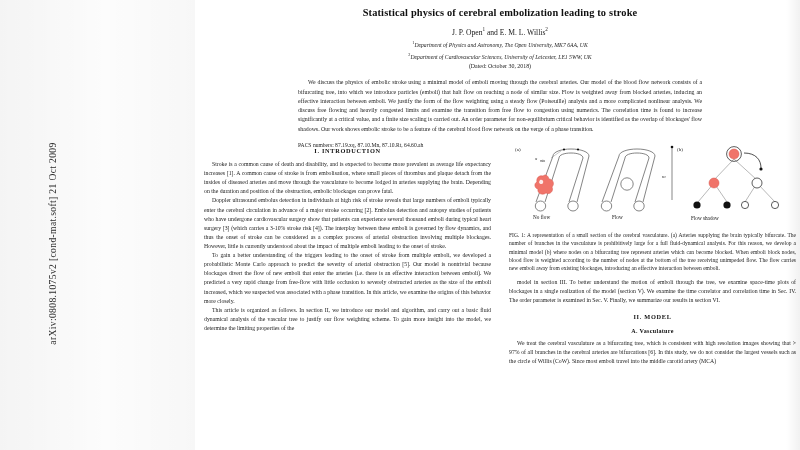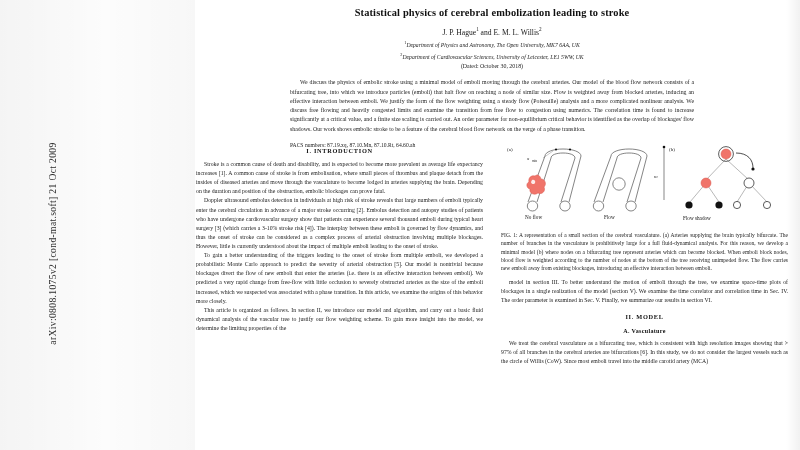--- a/index.html
+++ b/index.html
@@ -32,21 +32,21 @@
     width:270px;text-align:center;
     transform:rotate(-90deg);
     transform-origin:center center;
     font-family:"Liberation Serif","DejaVu Serif",serif;
     font-size:9.6px;letter-spacing:0.35px;
     color:#2b2b2b;white-space:nowrap;
     z-index:5;
   }
 
   
-  .doc{position:absolute;left:196px;top:0;width:592px;height:450px;}
+  .doc{position:absolute;left:204px;top:0;width:592px;height:450px;}
   .title{
     text-align:center;font-weight:bold;font-size:10.4px;
     letter-spacing:0.15px;margin-top:7px;color:#101010;
   }
   .authors{text-align:center;font-size:7.6px;margin-top:8px;color:#181818;}
   .authors sup{font-size:5.2px;}
   .affil{
     text-align:center;font-size:5.7px;font-style:italic;
     line-height:1.5;margin-top:3px;color:#222;
   }
@@ -102,21 +102,21 @@
 
 <div class="page">
 
   <div class="arxiv-stamp">arXiv:0808.1075v2  [cond-mat.soft]  21 Oct 2009</div>
 
   <div class="doc">
 
     <div class="title">Statistical physics of cerebral embolization leading to stroke</div>
 
     <div class="authors">
-      <span>J. P. Hague</span><sup>1</sup><span> and E. M. L. Willis</span><sup>2</sup>
+      <span>J. P. Open</span><sup>1</sup><span> and E. M. L. Willis</span><sup>2</sup>
     </div>
 
     <div class="affil">
       <sup>1</sup><span>Department of Physics and Astronomy, The Open University, MK7 6AA, UK</span>
     </div>
     <div class="affil">
       <sup>2</sup><span>Department of Cardiovascular Sciences, University of Leicester, LE1 5WW, UK</span>
     </div>
     <div class="dated">(Dated: October 30, 2018)</div>
 

